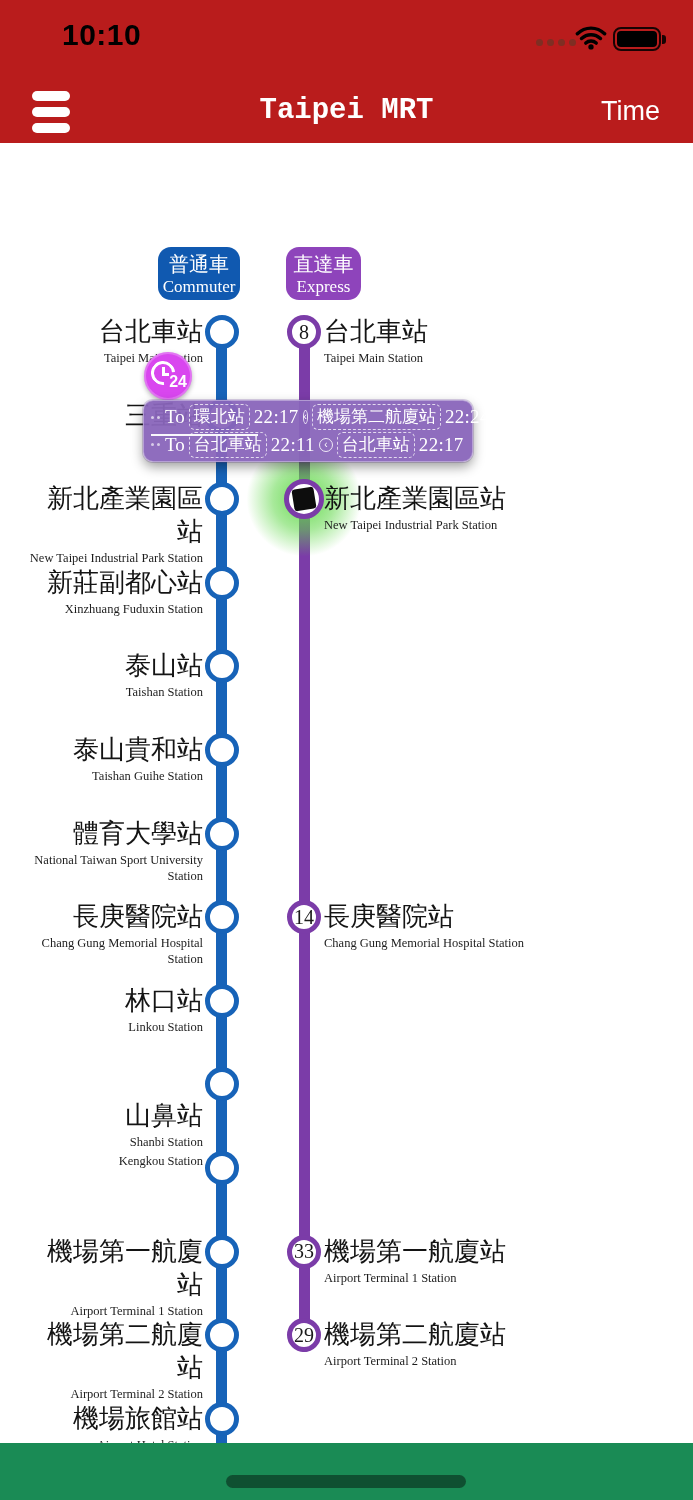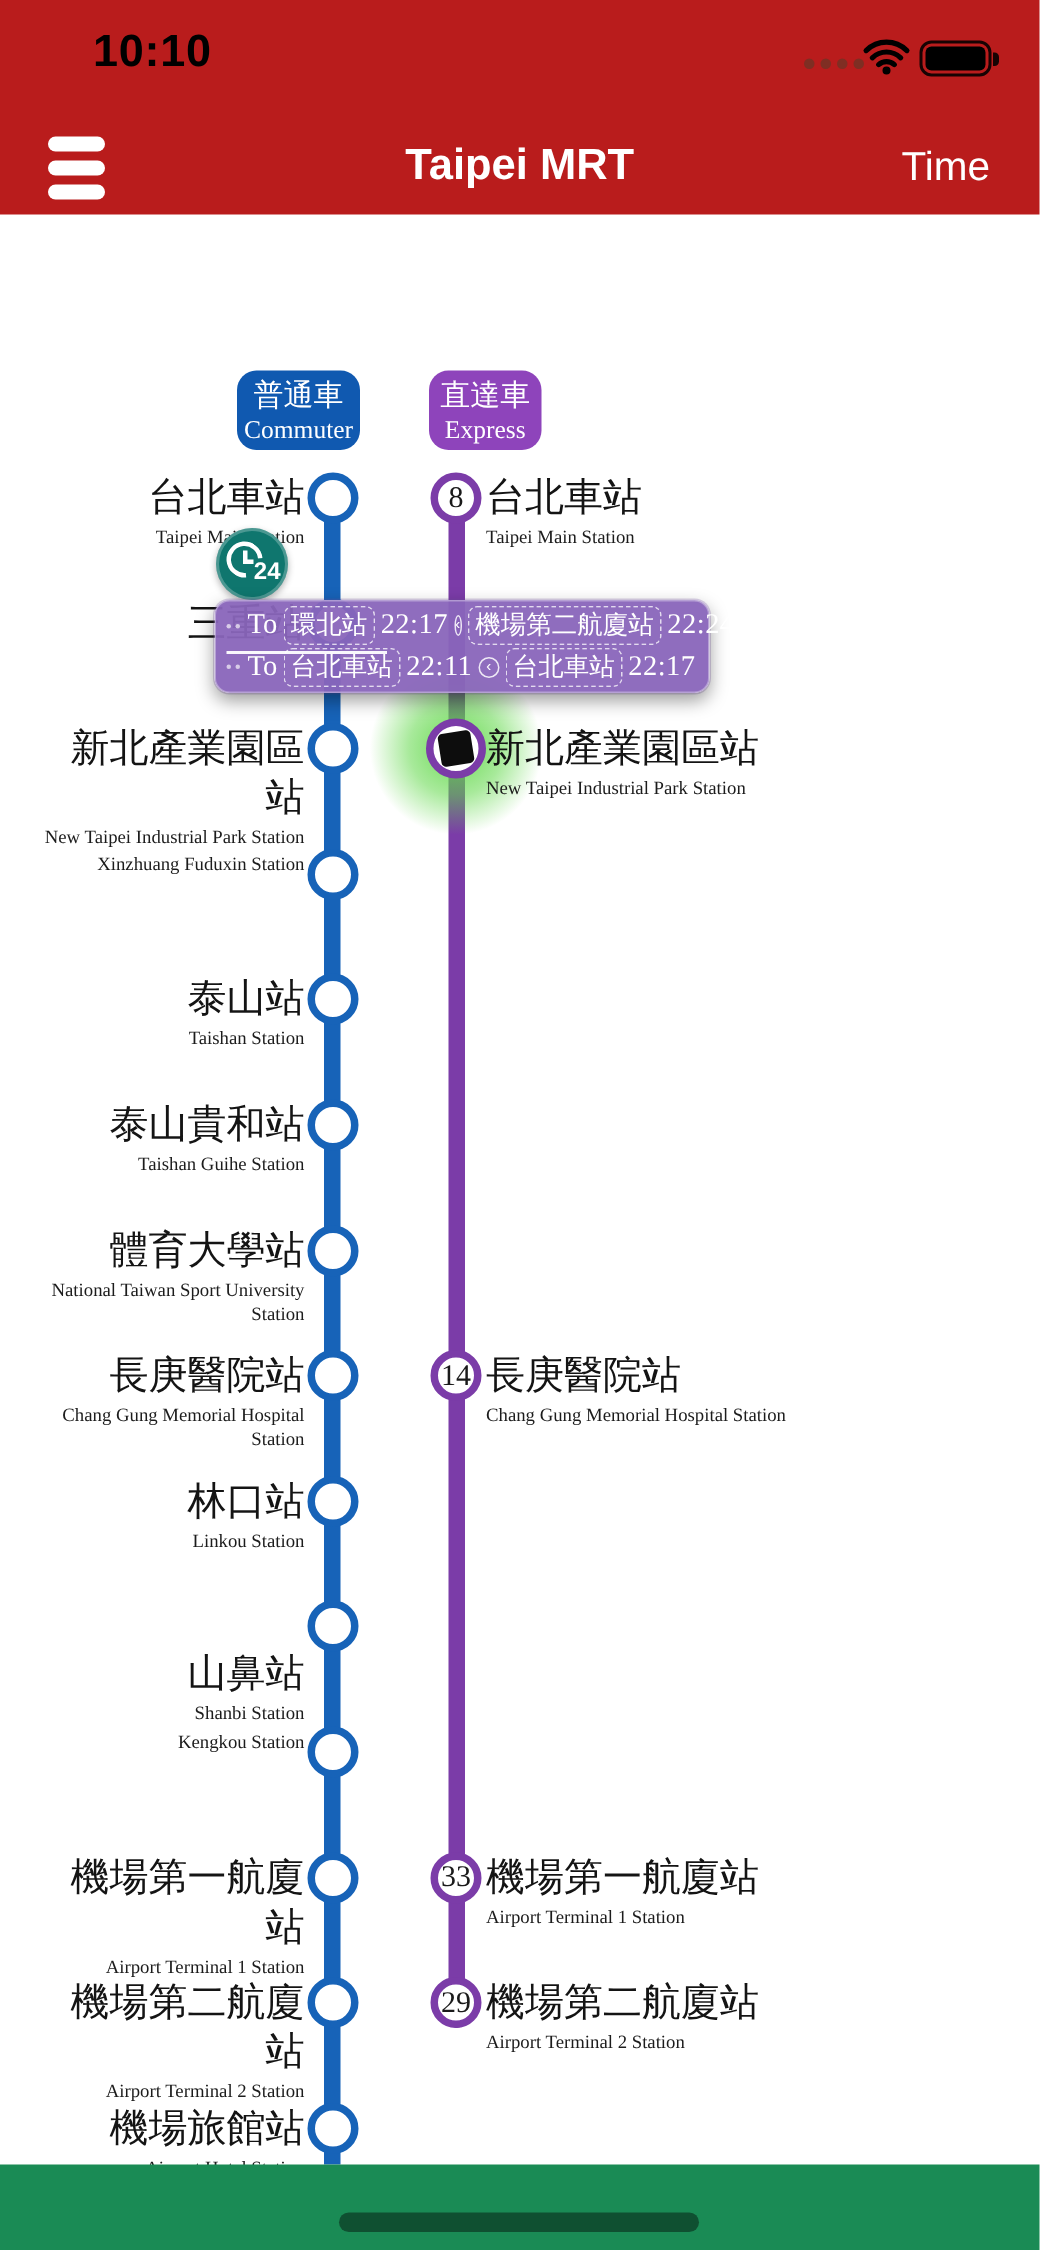--- a/index.html
+++ b/index.html
@@ -14,21 +14,21 @@
   .status-time{position:absolute;left:62px;top:18px;font-size:30px;font-weight:700;color:#000;letter-spacing:.5px;}
   .cell-dots{position:absolute;left:536px;top:39px;display:flex;gap:4px;}
   .cell-dots i{width:7px;height:7px;border-radius:50%;background:rgba(20,80,50,.35);}
   .wifi{position:absolute;left:575px;top:26px;}
   .battery{position:absolute;left:613px;top:27px;width:48px;height:24px;border:2.5px solid rgba(0,0,0,.88);border-radius:8px;box-sizing:border-box;}
   .battery .fill{position:absolute;left:2px;top:2px;right:2px;bottom:2px;background:#000;border-radius:4px;}
   .battery .nub{position:absolute;right:-7px;top:6px;width:4px;height:9px;border-radius:0 3px 3px 0;background:rgba(0,0,0,.88);}
 
   .menu-btn{position:absolute;left:32px;top:91px;width:38px;cursor:pointer;}
   .menu-btn i{display:block;width:38px;height:10px;border-radius:6px;background:#fff;margin-bottom:6px;}
-  .nav-title{position:absolute;left:0;right:0;top:94px;text-align:center;color:#fff;font-size:29px;font-weight:700;}
+  .nav-title{position:absolute;left:0;right:0;top:94px;text-align:center;color:#fff;font-size:29px;font-weight:700;font-family:Liberation Mono, monospace;}
   .nav-action{position:absolute;right:33px;top:96px;color:#fff;font-size:27px;font-weight:400;cursor:pointer;}
 
   
   .bottombar{position:absolute;left:0;top:1443px;width:693px;height:57px;background:#1A8B55;z-index:20;}
   .home-indicator{position:absolute;left:226px;top:32px;width:240px;height:13px;border-radius:7px;background:rgba(0,0,0,.42);}
 
   .line{position:absolute;z-index:1;}
   .line.blue{left:216px;width:11px;background:#1763B8;}
   .line.purple{left:299px;width:11px;background:#7B3CA8;border-radius:0 0 6px 6px;}
 
@@ -49,21 +49,21 @@
         background:radial-gradient(circle, rgba(96,216,72,.95) 0%, rgba(96,216,72,.55) 38%, rgba(96,216,72,0) 70%);}
 
   .st-label{position:absolute;z-index:5;}
   .st-label .zh{font-size:26px;line-height:33px;color:#141414;}
   .st-label .en{font-family:"Liberation Serif",serif;font-size:12.5px;line-height:16px;color:#1c1c1c;margin-top:2px;}
   .st-label.c{right:490px;width:175px;text-align:right;}
   .st-label.e{left:324px;width:200px;text-align:left;}
   .st-label.selected .en{color:#fff;}
 
   
-  .icon24{position:absolute;left:144px;top:352px;width:48px;height:48px;border-radius:50%;background:#0f766e;z-index:6;
+  .icon24{position:absolute;left:144px;top:352px;width:48px;height:48px;border-radius:50%;background:#d946ef;z-index:6;
           box-shadow:0 2px 5px rgba(0,0,0,.3), inset 0 0 0 2px rgba(255,255,255,.25);cursor:pointer;}
   .icon24 .ring{position:absolute;left:7px;top:9px;width:24px;height:24px;box-sizing:border-box;border:3px solid #fff;border-radius:50%;
           border-right-color:transparent;transform:rotate(40deg);}
   .icon24 .hand1{position:absolute;left:18px;top:15px;width:2.5px;height:8px;background:#fff;}
   .icon24 .hand2{position:absolute;left:18px;top:21px;width:7px;height:2.5px;background:#fff;}
   .icon24 .t24{position:absolute;right:5px;bottom:9px;color:#fff;font-size:16px;font-weight:700;}
 
   
   .tooltip{position:absolute;left:143px;top:400px;width:330px;height:62px;z-index:10;border-radius:10px;
            background:rgba(137,101,186,.95);border:1px solid rgba(255,255,255,.35);
@@ -176,20 +176,21 @@
   <div>
     <div class="st-label c" style="top: 482.2px;">
       <div class="zh">新北產業園區站</div>
       <div class="en">New Taipei Industrial Park Station</div>
     </div>
     <div class="st-circle c" style="left: 205px; top: 482.2px;"></div>
   </div>
 
   <div>
     <div class="st-label c" style="top: 565.8px;">
+      <div class="zh">新莊副都心站</div>
       <div class="en">Xinzhuang Fuduxin Station</div>
     </div>
     <div class="st-circle c" style="left: 205px; top: 565.8px;"></div>
   </div>
 
   <div>
     <div class="st-label c" style="top: 649.4px;">
       <div class="zh">泰山站</div>
       <div class="en">Taishan Station</div>
     </div>

